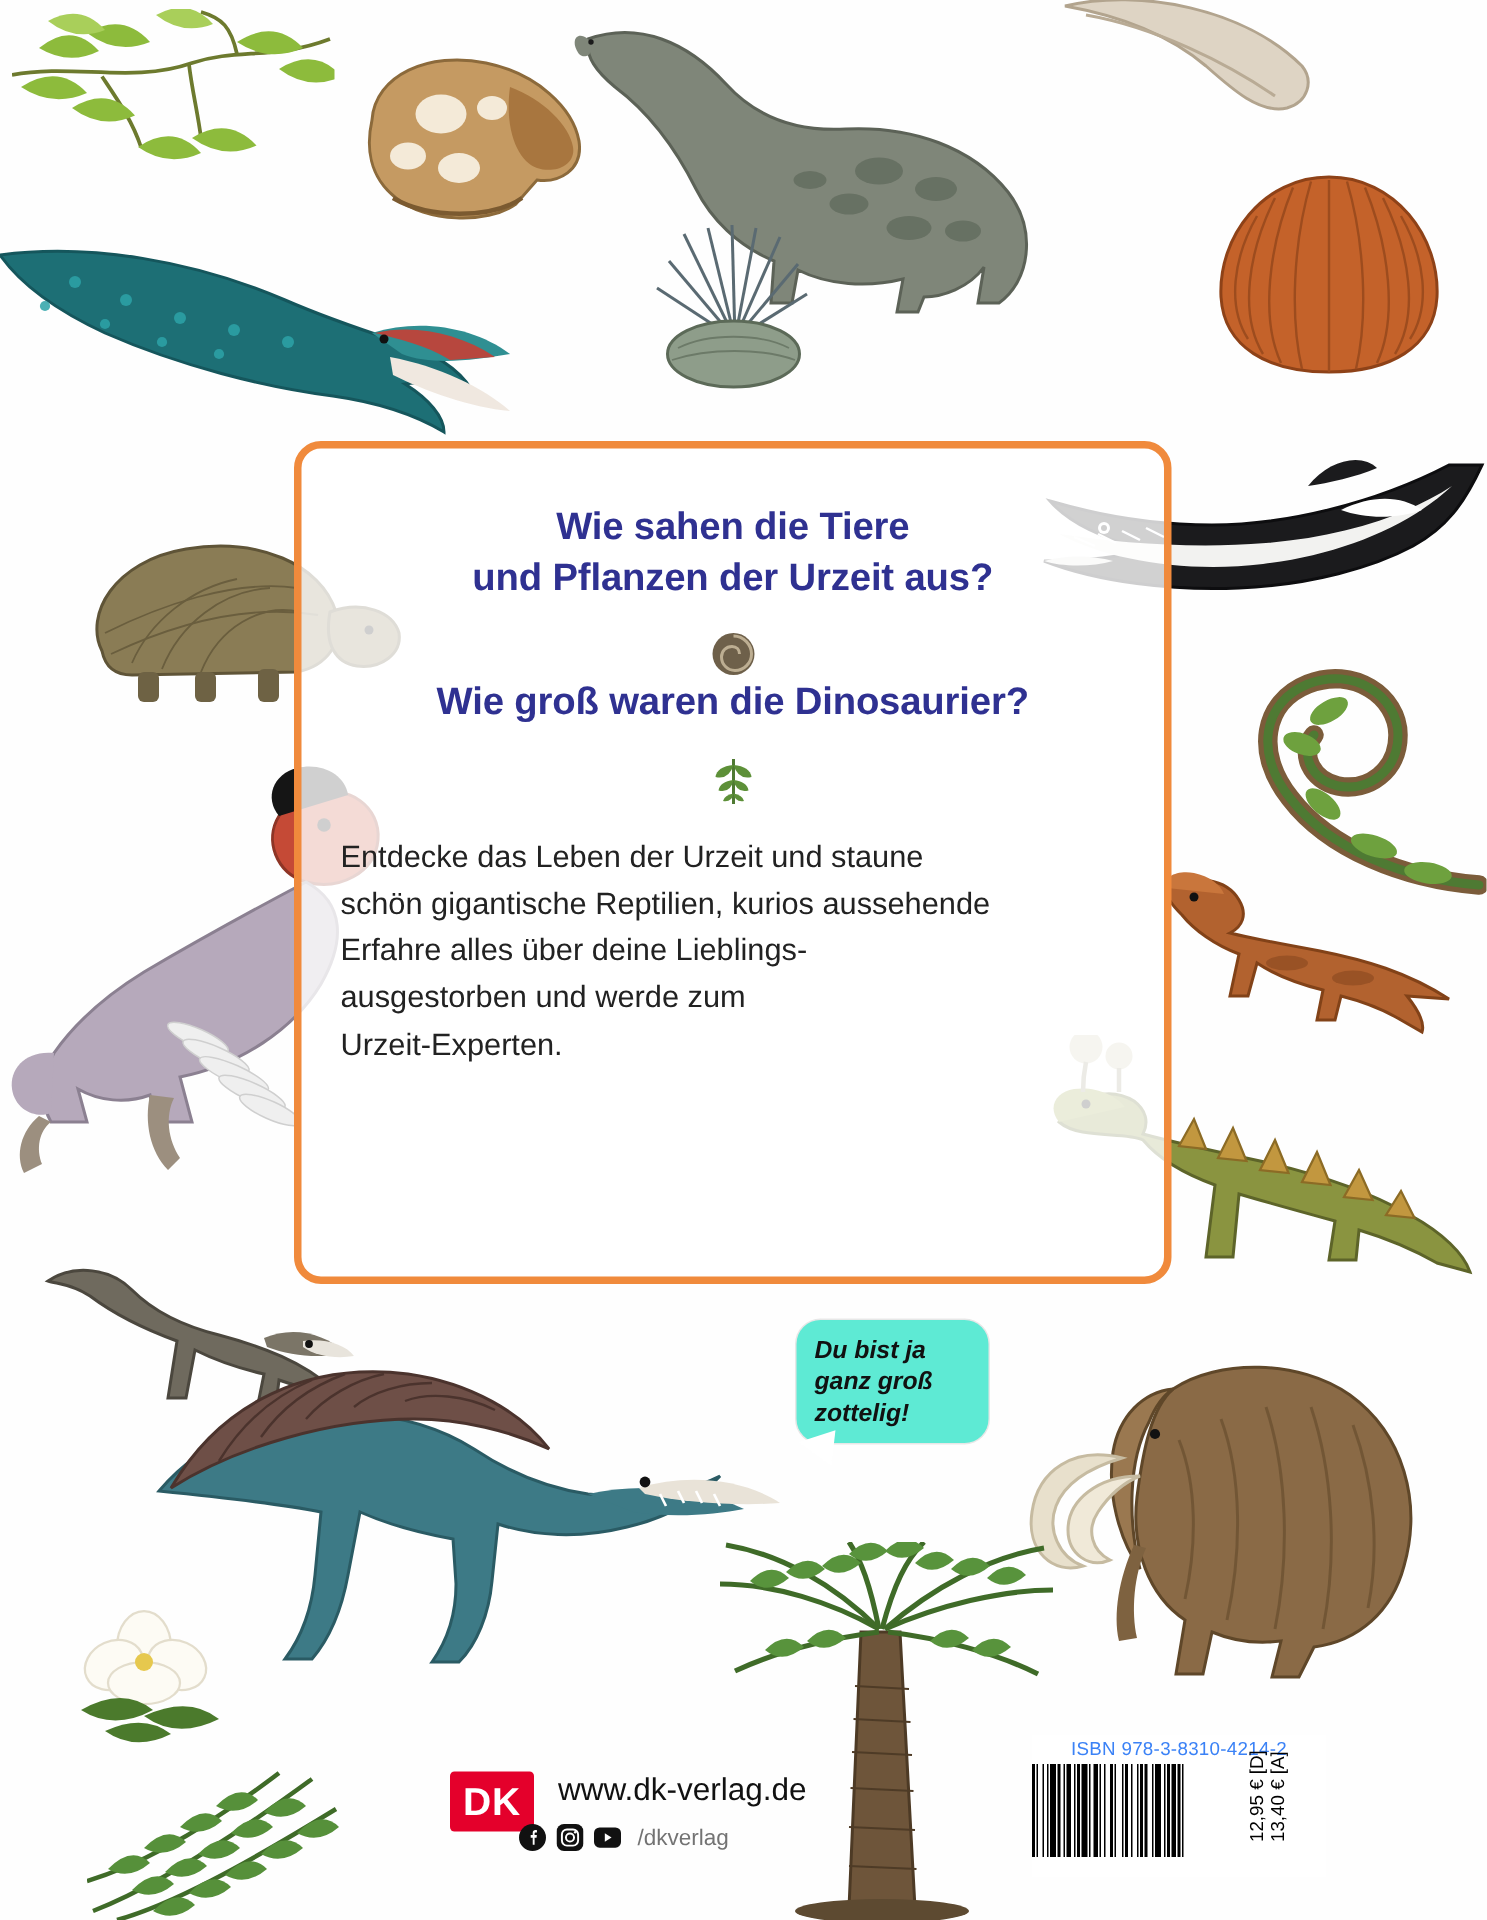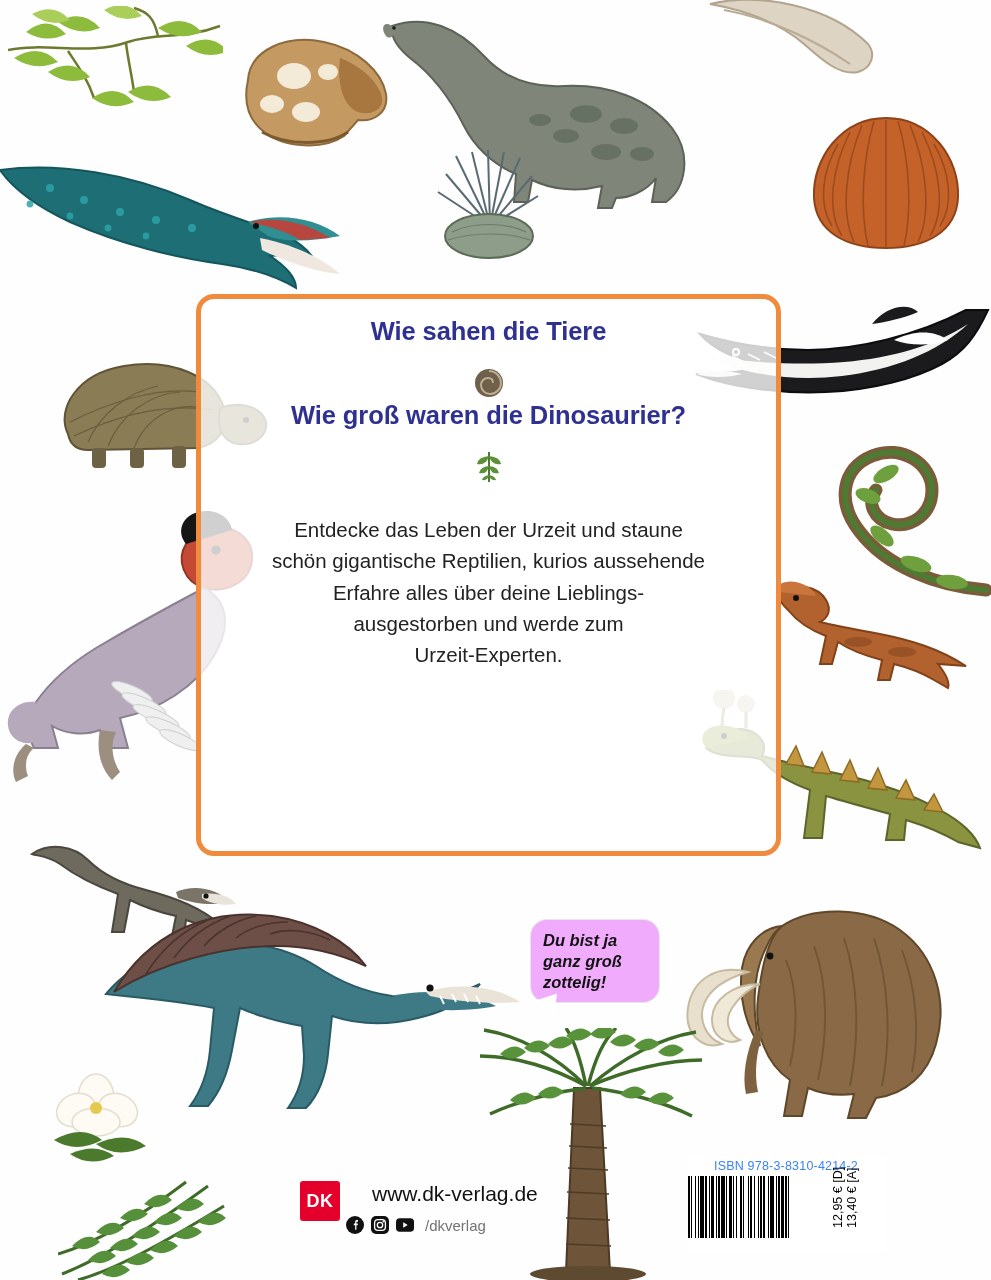--- a/index.html
+++ b/index.html
@@ -29,58 +29,58 @@
     top: 294px;
     width: 585px;
     height: 562px;
     border: 5px solid #f08a3c;
     border-radius: 18px;
     background: rgba(255,255,255,0.80);
     box-sizing: border-box;
     z-index: 40;
   }
   #headlines {
-    padding-top: 16px;
+    padding-top: 36px;
     text-align: center;
   }
   .headline {
     color: #2f3191;
     font-weight: bold;
     font-size: 25.5px;
     line-height: 1.32;
     letter-spacing: -0.1px;
     margin: 0 18px;
   }
   .headline.q1 { margin-bottom: 18px; }
   .headline.q2 { margin-bottom: 18px; }
   .headline.q3 { margin-bottom: 0; }
 
   .ammonite-sep, .fern-sep {
     display: block;
     margin: 0 auto;
   }
 
   #body-copy {
-    margin-top: 30px;
-    text-align: center;
+    margin-top: 18px;
+    text-align: left;
     color: #222222;
     font-size: 20.5px;
     line-height: 1.52;
     padding: 0 26px;
   }
   #body-copy p { margin: 0; }
 
   
   #speech-bubble {
     position: absolute;
     left: 531px;
-    top: 920px;
+    top: 880px;
     width: 128px;
     height: 82px;
-    background: #f0abfc;
+    background: #5eead4;
     border-radius: 16px;
     z-index: 45;
     box-shadow: 0 0 0 1px #e7e7e7;
   }
   #speech-bubble .bubble-text {
     font-style: italic;
     font-weight: bold;
     font-size: 16.5px;
     color: #111111;
     line-height: 1.28;
@@ -103,27 +103,27 @@
     left: 0;
     top: 1160px;
     width: 991px;
     height: 120px;
     z-index: 50;
   }
   #dk-logo {
     position: absolute;
     left: 300px;
     top: 21px;
-    width: 40px;
+    width: 56px;
     height: 40px;
     background: #e4002b;
     border-radius: 3px;
     color: #ffffff;
     font-weight: bold;
-    font-size: 18px;
+    font-size: 26px;
     line-height: 40px;
     text-align: center;
     letter-spacing: 0.5px;
   }
   #website-url {
     position: absolute;
     left: 372px;
     top: 22px;
     font-size: 21px;
     color: #111111;
@@ -549,20 +549,21 @@
     <path d="M120 6 q14 -14 26 -2 q-14 12 -26 2z"></path>
   </g>
   <ellipse cx="118" cy="246" rx="58" ry="8" fill="#5d4a31"></ellipse>
 </svg>
 
 <div id="text-box">
 
   <div id="headlines">
     <div class="headline q1">
       <span>Wie sahen die Tiere</span><br>
+      <span>und Pflanzen der Urzeit aus?</span>
     </div>
 
     <svg class="ammonite-sep" width="34" height="32" viewBox="0 0 34 32">
       <circle cx="17" cy="16" r="14" fill="#6e604a"></circle>
       <path d="M17 4 C24 4, 29 10, 29 16 C29 22, 24 27, 18 27 C13 27, 9 23, 9 18 C9 14, 12 11, 16 11 C19 11, 21 13, 21 16" fill="none" stroke="#bdae92" stroke-width="2"></path>
     </svg>
 
     <div class="headline q2">Wie groß waren die Dinosaurier?</div>
 
     <svg class="fern-sep" width="30" height="34" viewBox="0 0 30 34">

